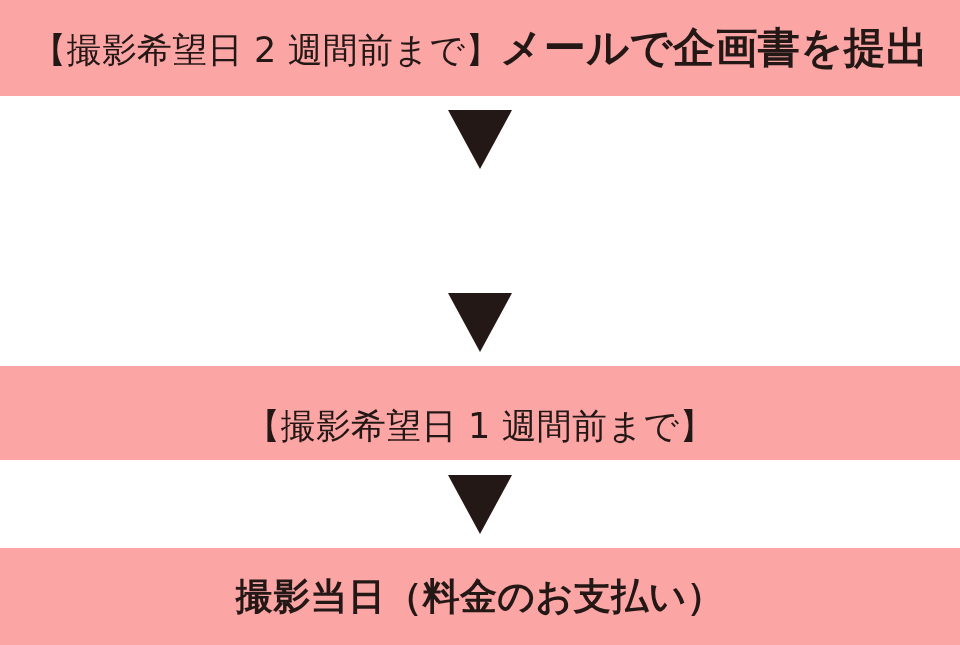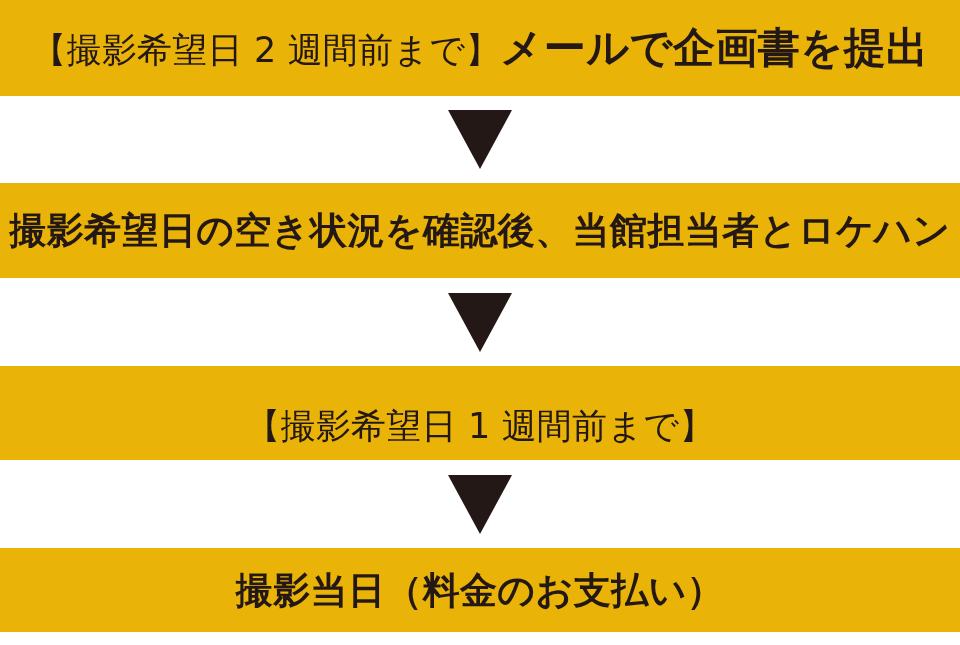--- a/index.html
+++ b/index.html
@@ -21,21 +21,21 @@
     width: 960px;
     height: 645px;
     background: #ffffff;
   }
 
   
   .step-band {
     position: absolute;
     left: 0;
     width: 960px;
-    background: #eab308;
+    background: #fca5a5;
     display: flex;
     align-items: center;
     justify-content: center;
     box-sizing: border-box;
   }
 
   .step-text {
     color: #231815;
     white-space: nowrap;
     letter-spacing: 0.01em;
@@ -62,21 +62,21 @@
   
   .step-text.solo .action-text {
     font-weight: 800;
     font-size: 37px;
   }
 
   
   #step-band-1 { top: 0px;   height: 96px; }
   #step-band-2 { top: 183px; height: 95px; }
   #step-band-3 { top: 366px; height: 120px; }
-  #step-band-4 { top: 548px; height: 84px; }
+  #step-band-4 { top: 548px; height: 97px; }
 
   
   .connector {
     position: absolute;
     left: 0;
     width: 960px;
     display: flex;
     align-items: center;
     justify-content: center;
     background: #ffffff;
@@ -103,25 +103,20 @@
     <div class="step-text">
       <span class="deadline-prefix">【撮影希望日 2 週間前まで】</span>
       <span class="action-text">メールで企画書を提出</span>
     </div>
   </div>
 
   <div class="connector" id="connector-1">
     <div class="arrow-down"></div>
   </div>
 
-  <div class="step-band" id="step-band-2">
-    <div class="step-text solo">
-      <span class="action-text">撮影希望日の空き状況を確認後、当館担当者とロケハン</span>
-    </div>
-  </div>
 
   <div class="connector" id="connector-2">
     <div class="arrow-down"></div>
   </div>
 
   <div class="step-band" id="step-band-3">
     <div class="step-text">
       <span class="deadline-prefix">【撮影希望日 1 週間前まで】</span>
     </div>
   </div>

